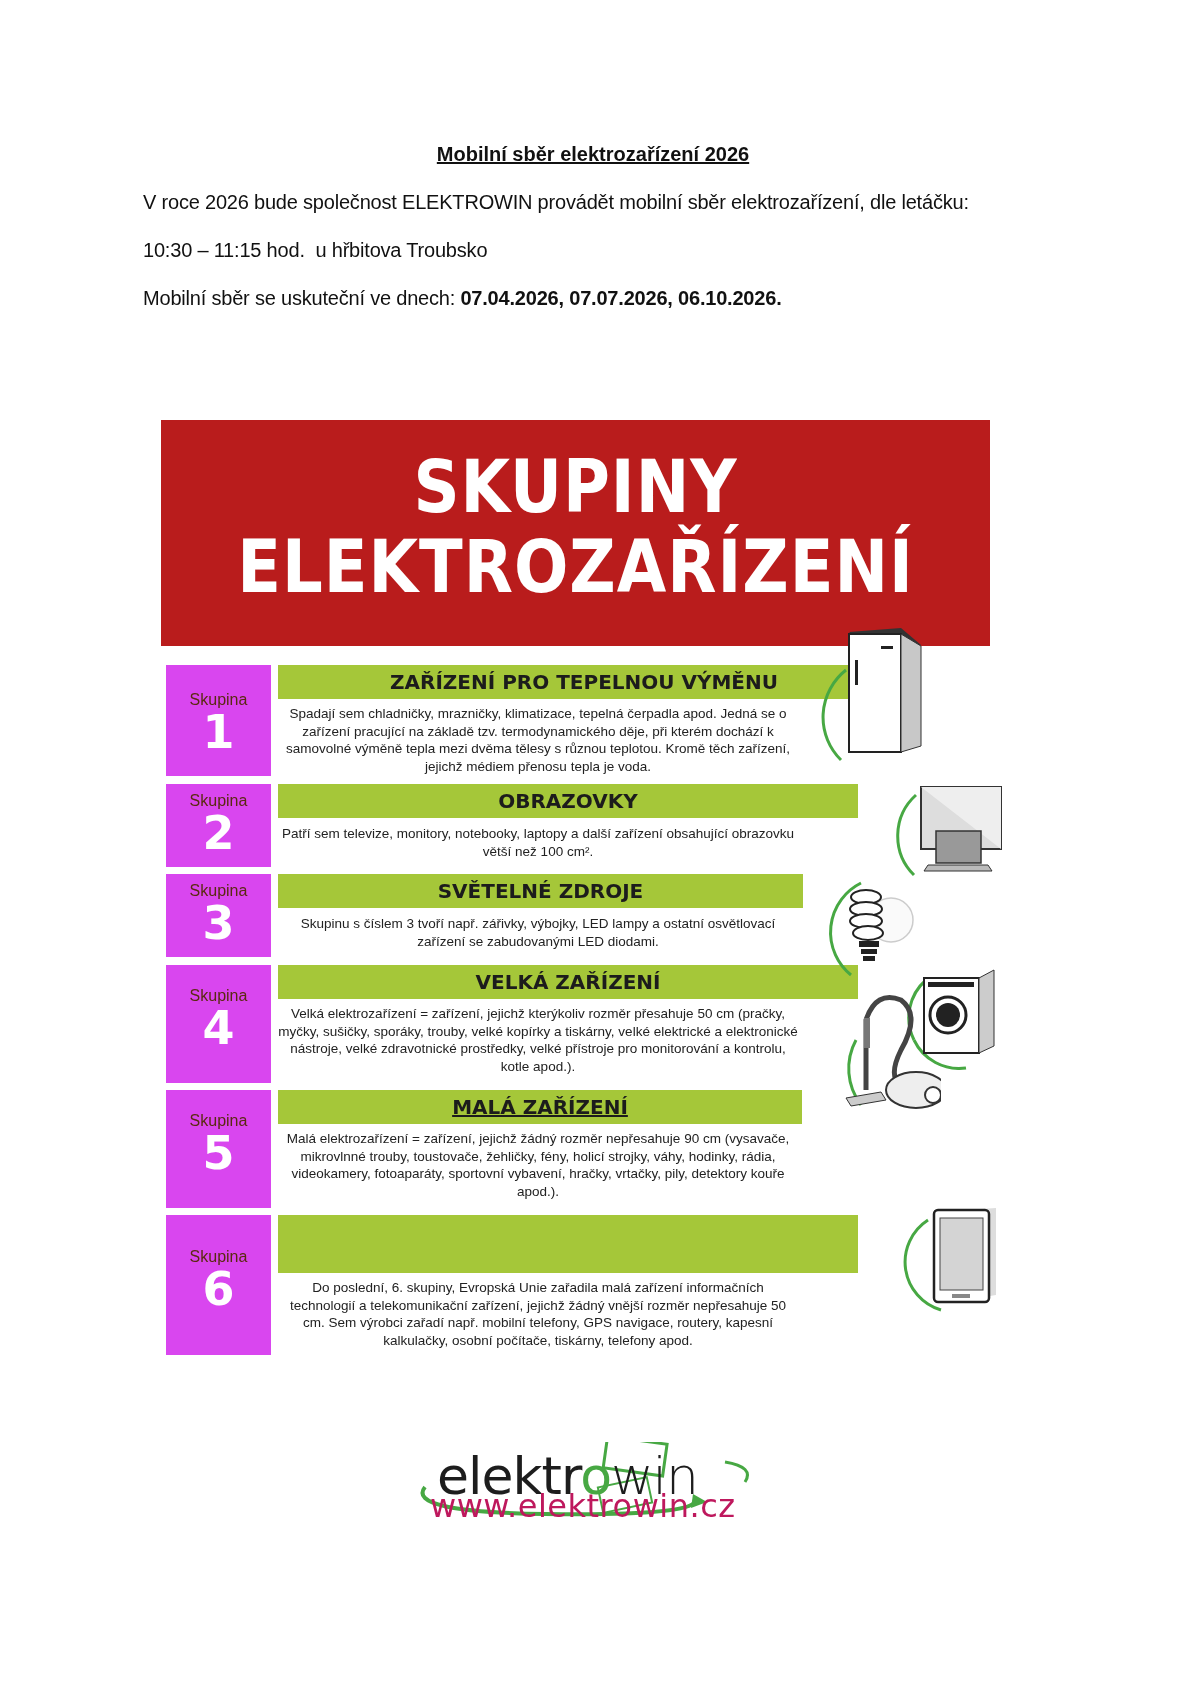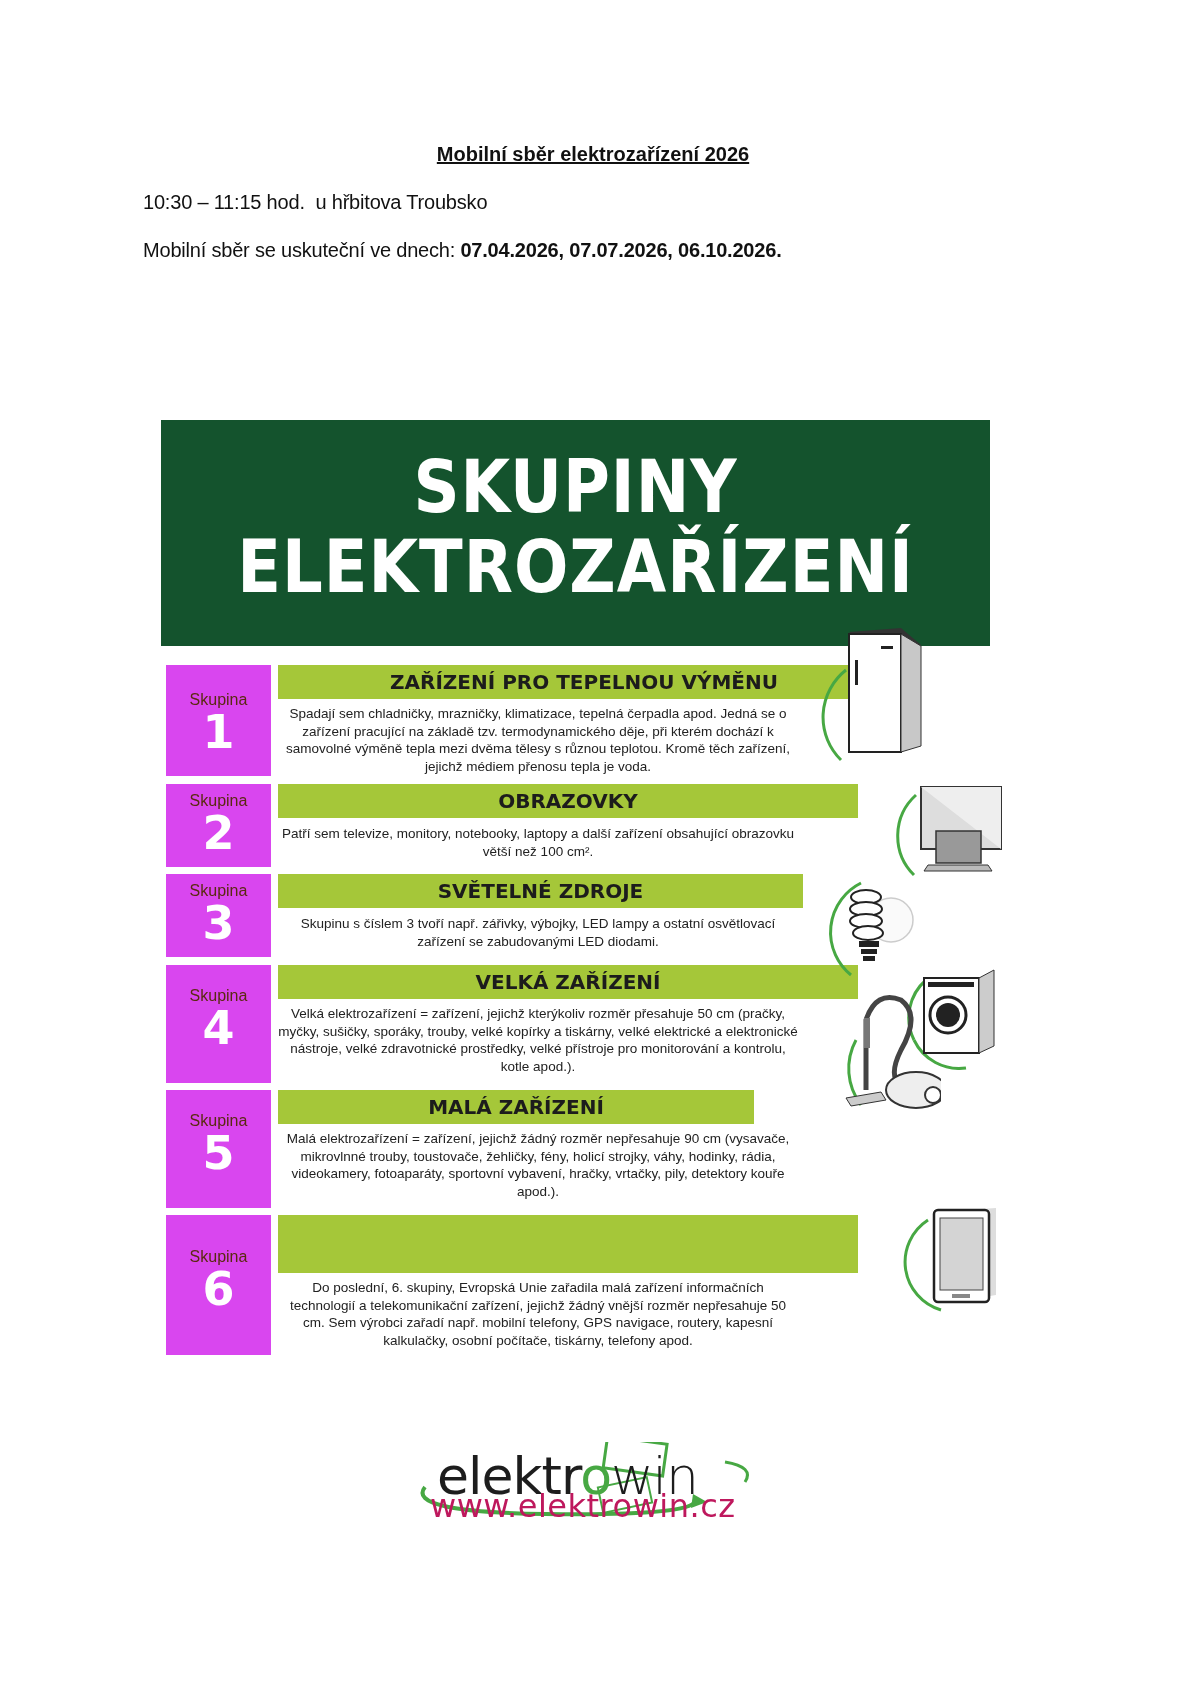--- a/index.html
+++ b/index.html
@@ -6,21 +6,21 @@
   html, body { width: 1191px; height: 1684px; background: #ffffff; overflow: hidden; }
   body { position: relative; font-family: "Liberation Sans", sans-serif; color: #111; }
 
   .doc-text { position: absolute; left: 143px; top: 140px; width: 940px; font-family: "Liberation Sans", sans-serif; }
   .doc-title { text-align: center; font-weight: bold; font-size: 20px; text-decoration: underline; margin-left: 0; width: 900px; height: 28px; line-height: 28px; }
   .doc-line { font-size: 20px; line-height: 28px; margin-top: 20px; letter-spacing: -0.2px; }
   .doc-line b { font-weight: bold; }
 
   
   .poster { position: absolute; left: 161px; top: 420px; width: 840px; height: 1000px; }
-  .banner { position: absolute; left: 0; top: 0; width: 829px; height: 226px; background: #14532d; }
+  .banner { position: absolute; left: 0; top: 0; width: 829px; height: 226px; background: #b91c1c; }
   .banner-line { position: absolute; left: 0; width: 829px; text-align: center; color: #fff; font-weight: bold; font-family: "DejaVu Sans", sans-serif; letter-spacing: 1px; }
   .banner-line.l1 { top: 30px; font-size: 64px; transform: scaleY(1.15); }
   .banner-line.l2 { top: 110px; font-size: 64px; transform: scaleY(1.15); }
 
   .group { position: absolute; left: 0; width: 840px; }
   .g-badge { position: absolute; left: 5px; top: 0; width: 105px; background: #d946ef; color: #fff; text-align: center; }
   .g-badge .lbl { color: #5a2a10; font-size: 16px; display: block; margin-top: 26px; }
   .g-badge .num { font-size: 46px; font-weight: bold; display: block; line-height: 46px; font-family: "DejaVu Sans", sans-serif; }
   .g-head { position: absolute; left: 117px; top: 0; height: 34px; background: #a5c739; color: #1c1c1c; font-weight: bold; font-family: "DejaVu Sans", sans-serif; font-size: 20px; text-align: center; line-height: 34px; }
   .g-head.two { height: 58px; line-height: 26px; padding-top: 3px; font-size: 20px; }
@@ -32,20 +32,21 @@
   .logo { position: absolute; left: 395px; top: 1442px; width: 380px; height: 90px; }
   .logo-word { position: absolute; left: 42px; top: 4px; font-size: 52px; color: #1d1d1d; font-family: "DejaVu Sans", sans-serif; letter-spacing: -1px; }
   .logo-word .o { color: #47a843; }
   .logo-url { position: absolute; left: 430px; top: 1487px; font-size: 32px; font-weight: normal; color: #be185d; font-family: "DejaVu Sans", sans-serif; letter-spacing: 0.5px; }
 </style>
 </head>
 <body>
 
 <div class="doc-text">
   <div class="doc-title">Mobilní sběr elektrozařízení 2026</div>
+  <div class="doc-line">V roce 2026 bude společnost ELEKTROWIN provádět mobilní sběr elektrozařízení, dle letáčku:</div>
   <div class="doc-line" style="white-space:pre;">10:30 – 11:15 hod.  u hřbitova Troubsko</div>
   <div class="doc-line">
     <span style="white-space:pre;">Mobilní sběr se uskuteční ve dnech: </span><b>07.04.2026, 07.07.2026, 06.10.2026.</b>
   </div>
 </div>
 
 <div class="poster">
   <div class="banner">
     <div class="banner-line l1">SKUPINY</div>
     <div class="banner-line l2">ELEKTROZAŘÍZENÍ</div>
@@ -85,21 +86,21 @@
     </div>
     <div class="g-head" style="width:580px;">VELKÁ ZAŘÍZENÍ</div>
     <div class="g-desc" style="top:40px;width:520px;">Velká elektrozařízení = zařízení, jejichž kterýkoliv rozměr přesahuje 50 cm (pračky, myčky, sušičky, sporáky, trouby, velké kopírky a tiskárny, velké elektrické a elektronické nástroje, velké zdravotnické prostředky, velké přístroje pro monitorování a kontrolu, kotle apod.).</div>
   </div>
 
   <div class="group" style="top:670px;">
     <div class="g-badge" style="height:118px;">
       <span class="lbl" style="margin-top:22px;">Skupina</span>
       <span class="num">5</span>
     </div>
-    <div class="g-head" style="width:476px;">MALÁ ZAŘÍZENÍ</div>
+    <div class="g-head" style="width:524px;text-decoration:underline;">MALÁ ZAŘÍZENÍ</div>
     <div class="g-desc" style="top:40px;width:520px;">Malá elektrozařízení = zařízení, jejichž žádný rozměr nepřesahuje 90 cm (vysavače, mikrovlnné trouby, toustovače, žehličky, fény, holicí strojky, váhy, hodinky, rádia, videokamery, fotoaparáty, sportovní vybavení, hračky, vrtačky, pily, detektory kouře apod.).</div>
   </div>
 
   <div class="group" style="top:795px;">
     <div class="g-badge" style="height:140px;">
       <span class="lbl" style="margin-top:33px;">Skupina</span>
       <span class="num">6</span>
     </div>
     <div class="g-head two" style="width:580px;">
     </div>

